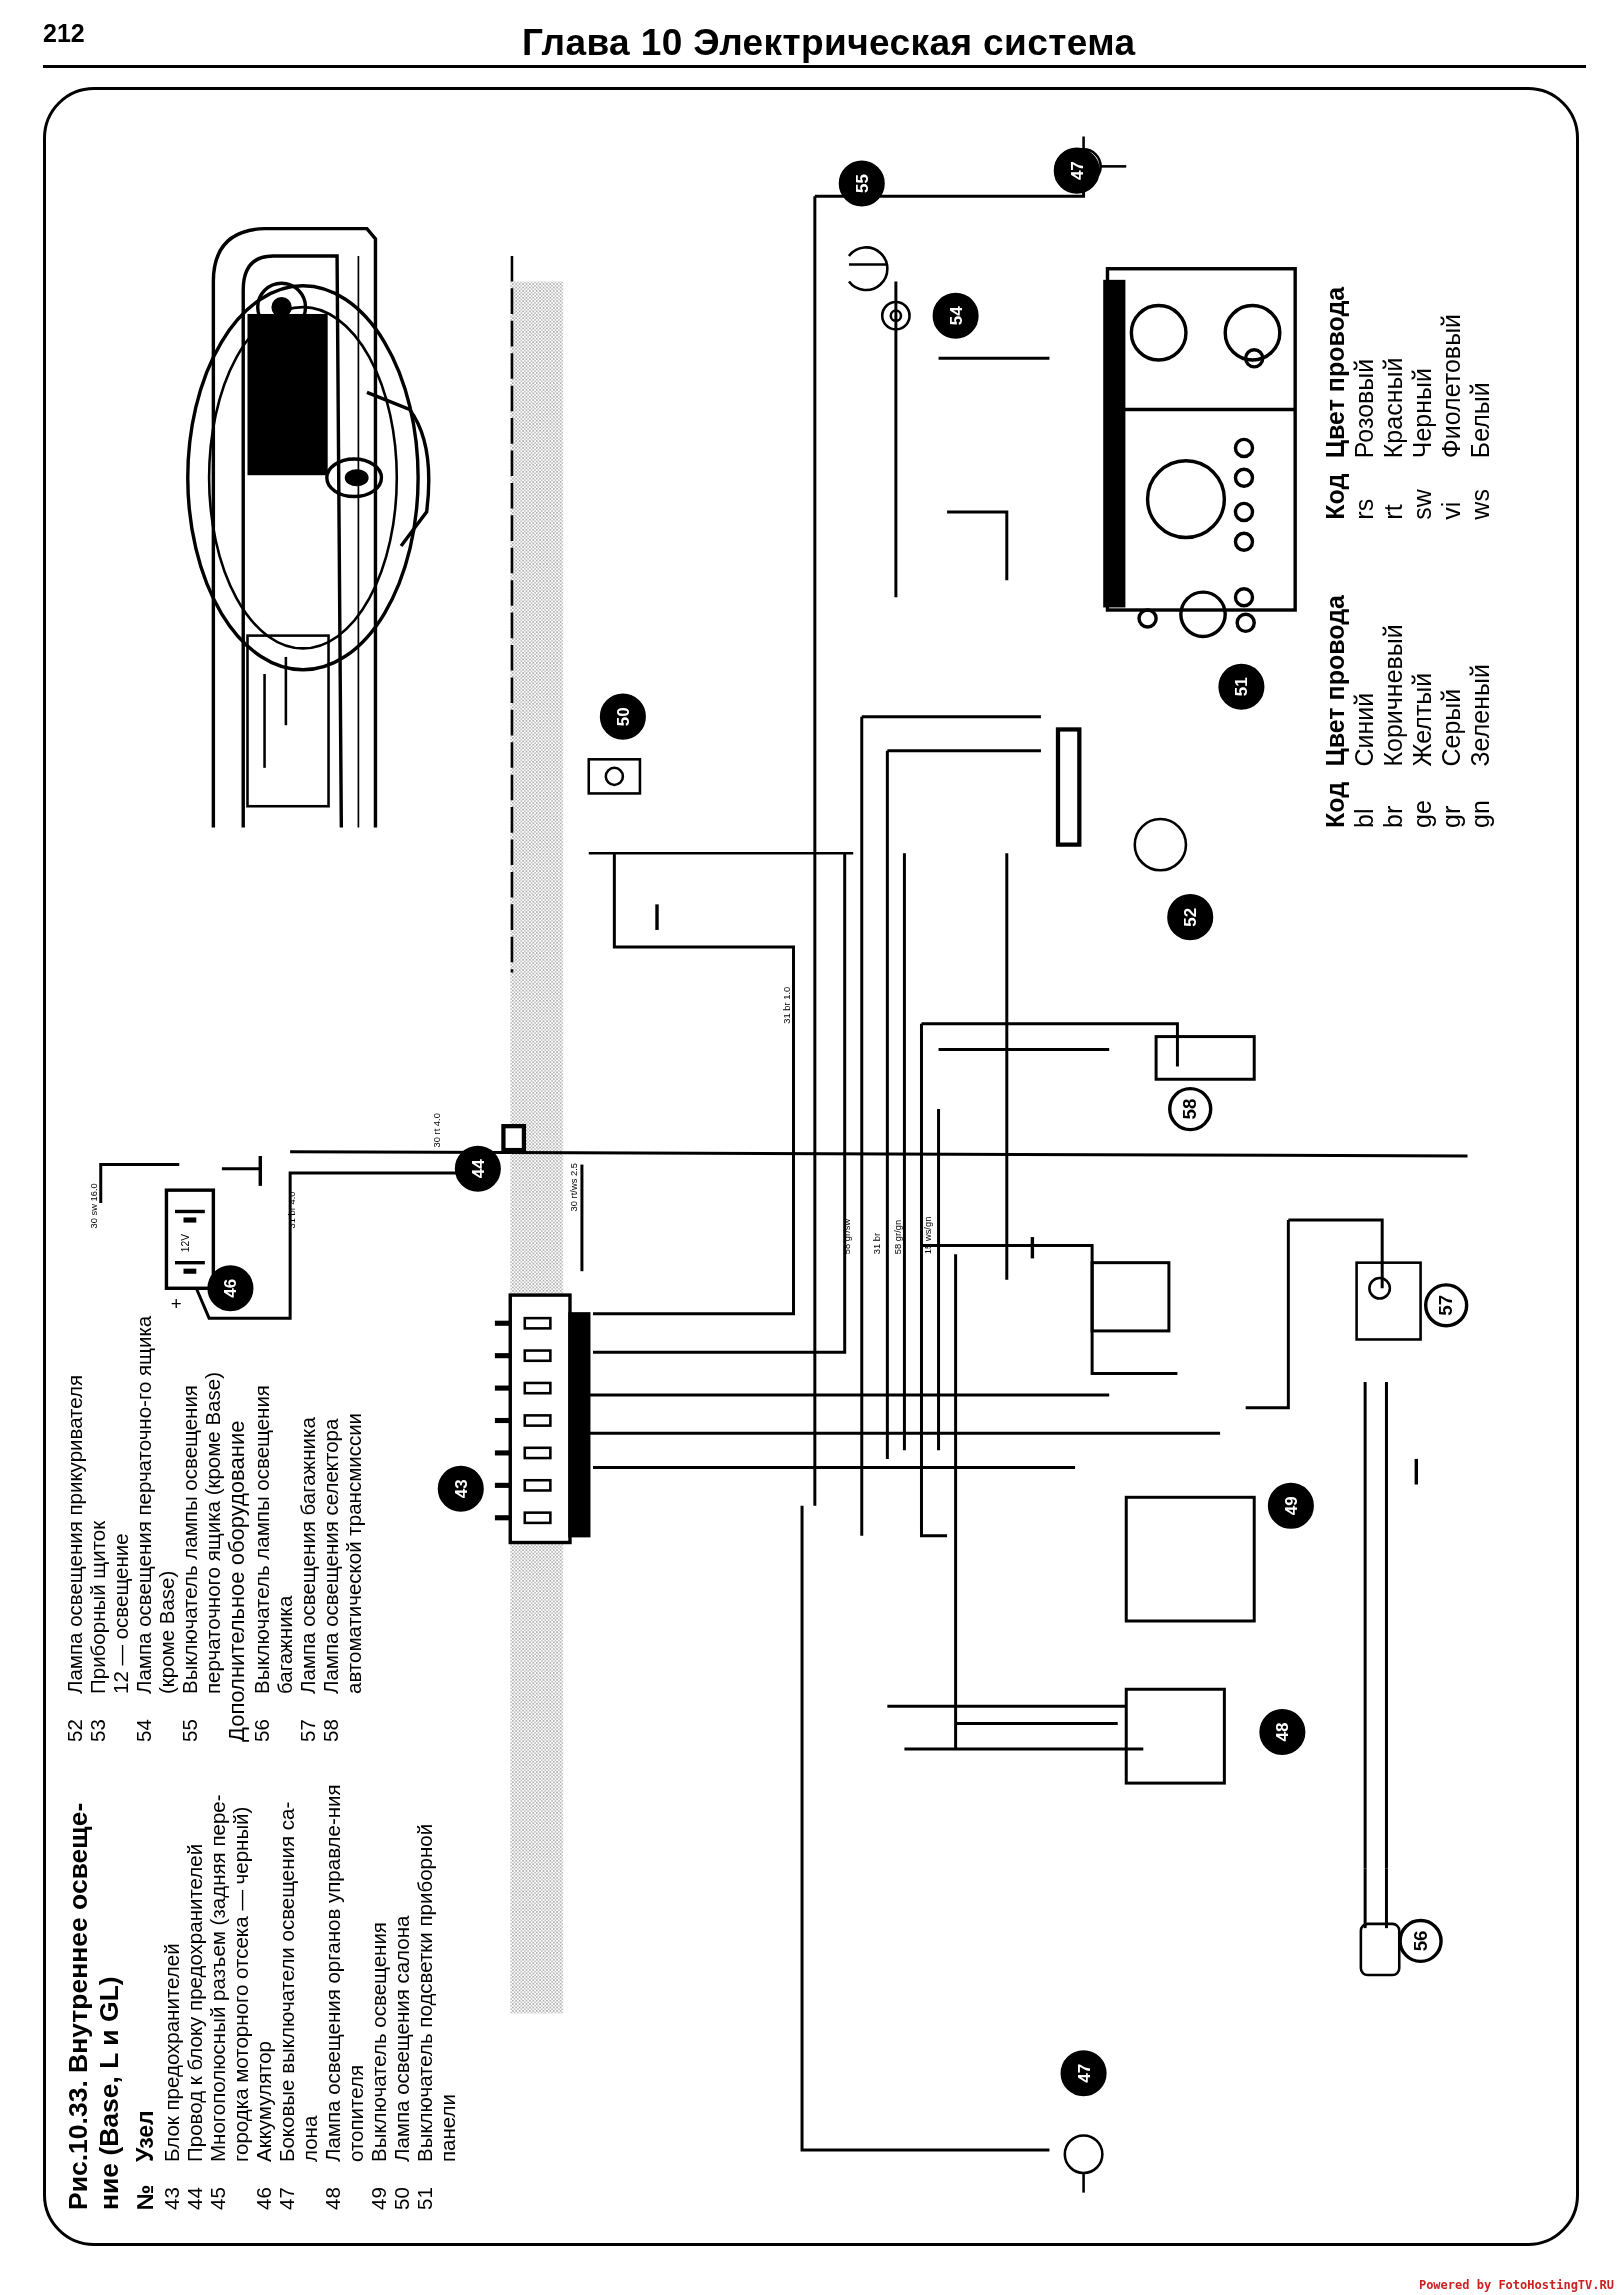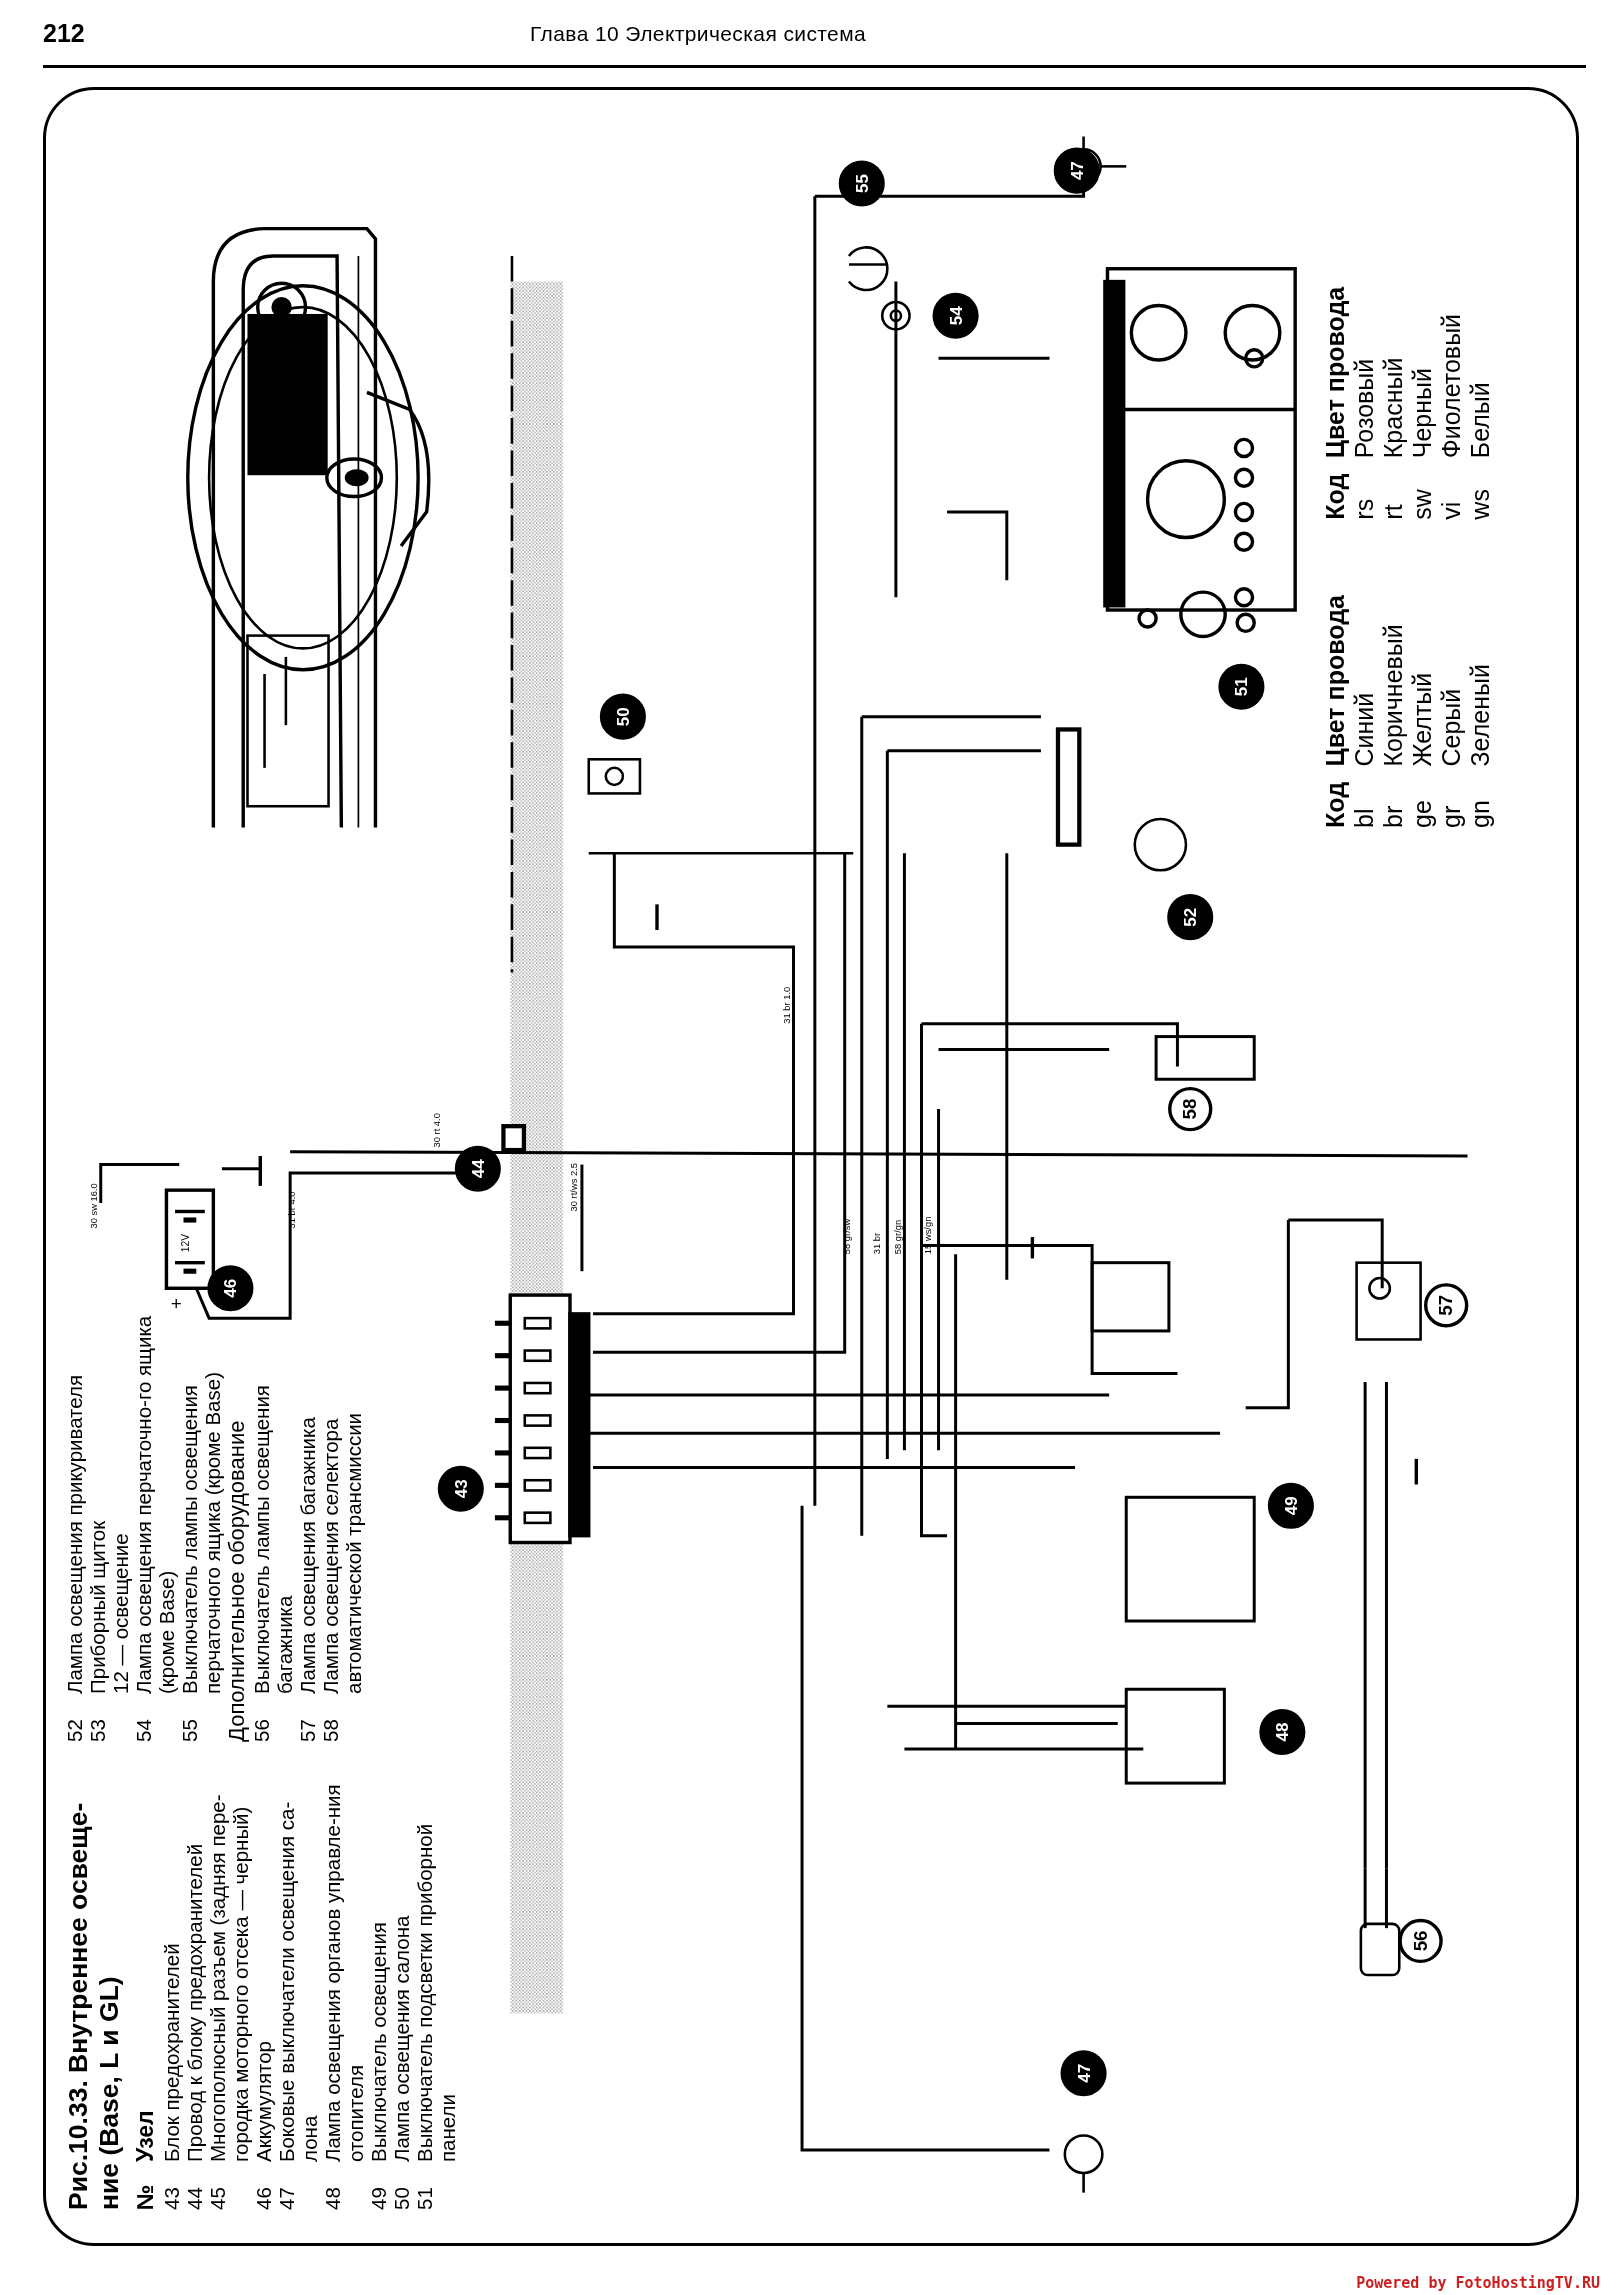--- a/index.html
+++ b/index.html
@@ -1,24 +1,24 @@
 <!DOCTYPE html>
 <html style="font-size:13.7px"><head>
 <meta charset="utf-8">
 <style>
   html, body { margin:0; padding:0; background:#ffffff; }
   body { width:1622px; height:2295px; position:relative; overflow:hidden;
          font-family:"Liberation Sans", sans-serif; color:#000; }
   .page-number { position:absolute; left:43px; top:19px; font-size:25px; font-weight:bold; }
-  .chapter-title { position:absolute; left:522px; top:22px; font-size:21px; font-weight:normal; letter-spacing:0.4px;margin-left:8px; }
+  .chapter-title { position:absolute; left:522px; top:22px; font-size:37px; font-weight:bold; letter-spacing:0.4px; }
   .header-rule { position:absolute; left:43px; top:65px; width:1543px; height:3.4px; background:#000; }
   .frame { position:absolute; left:43px; top:87px; width:1536px; height:2159px;
            border:3.4px solid #000; border-radius:51px; box-sizing:border-box; }
-  .watermark { position:absolute; right:22px; bottom:3.4px; font-family:"DejaVu Sans Mono", monospace;
-               font-size:15px; font-weight:bold; }
+  .watermark { position:absolute; right:8px; bottom:3.4px; font-family:"DejaVu Sans Mono", monospace;
+               font-size:12px; font-weight:bold; }
   svg#schematic { position:absolute; left:0; top:0; }
   
   .legend-rot { position:absolute; left:63px; top:2210px; width:896px; height:401px;
                 transform-origin:0 0; transform:rotate(-90deg); }
   .legend-col { position:absolute; top:0; }
   .legend-col.c1 { left:0; width:444px; }
   .legend-col.c2 { left:468px; width:427px; }
   .fig-title { font-size:26.5px; font-weight:bold; line-height:31px; margin-bottom:6.8px; }
   .legend-head { font-size:23px; font-weight:bold; display:flex; margin-bottom:1.7px; }
   .legend-row { display:flex; font-size:20.5px; line-height:23px; }

